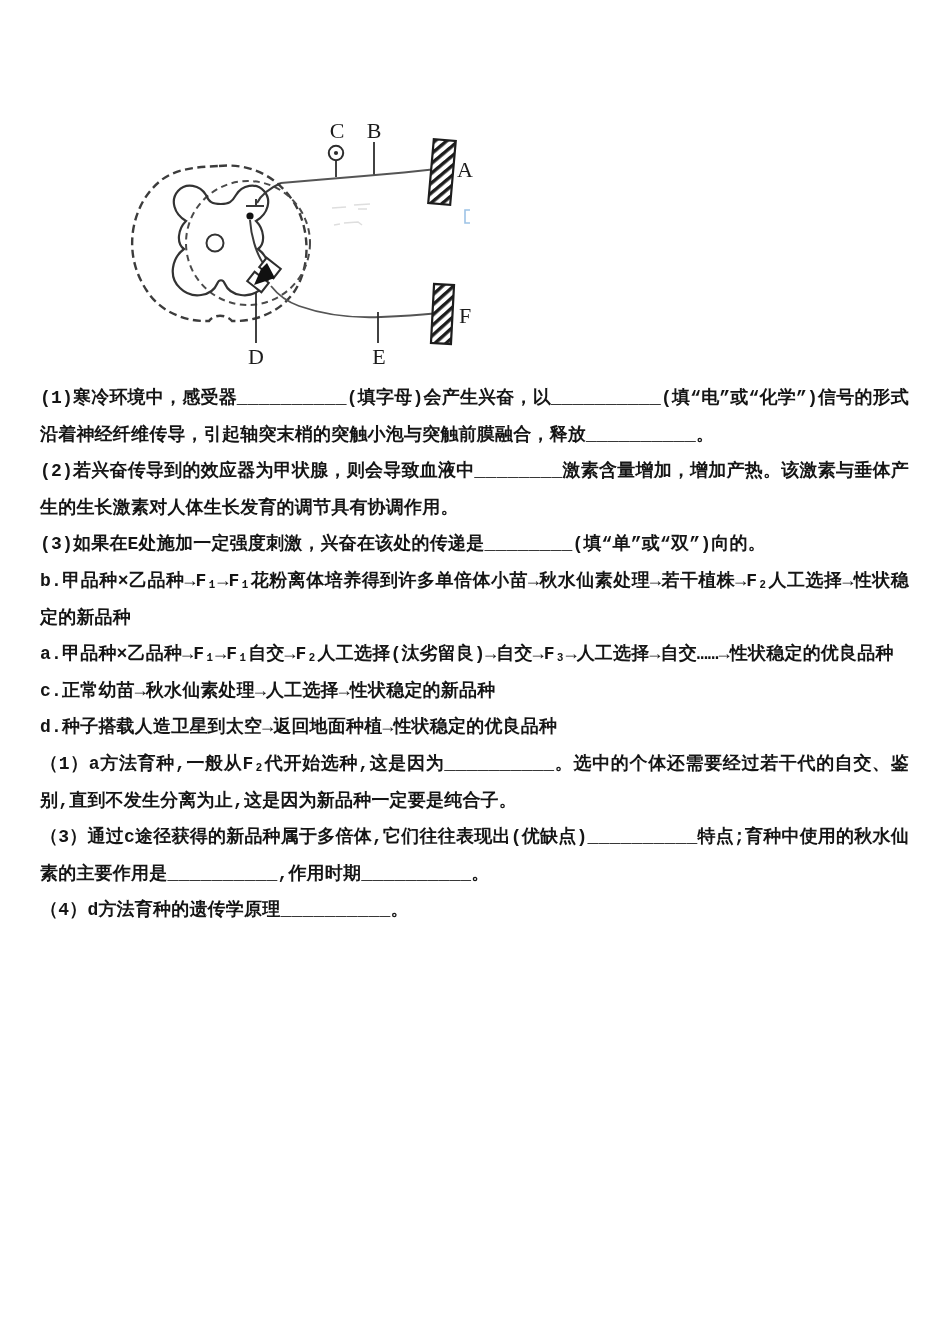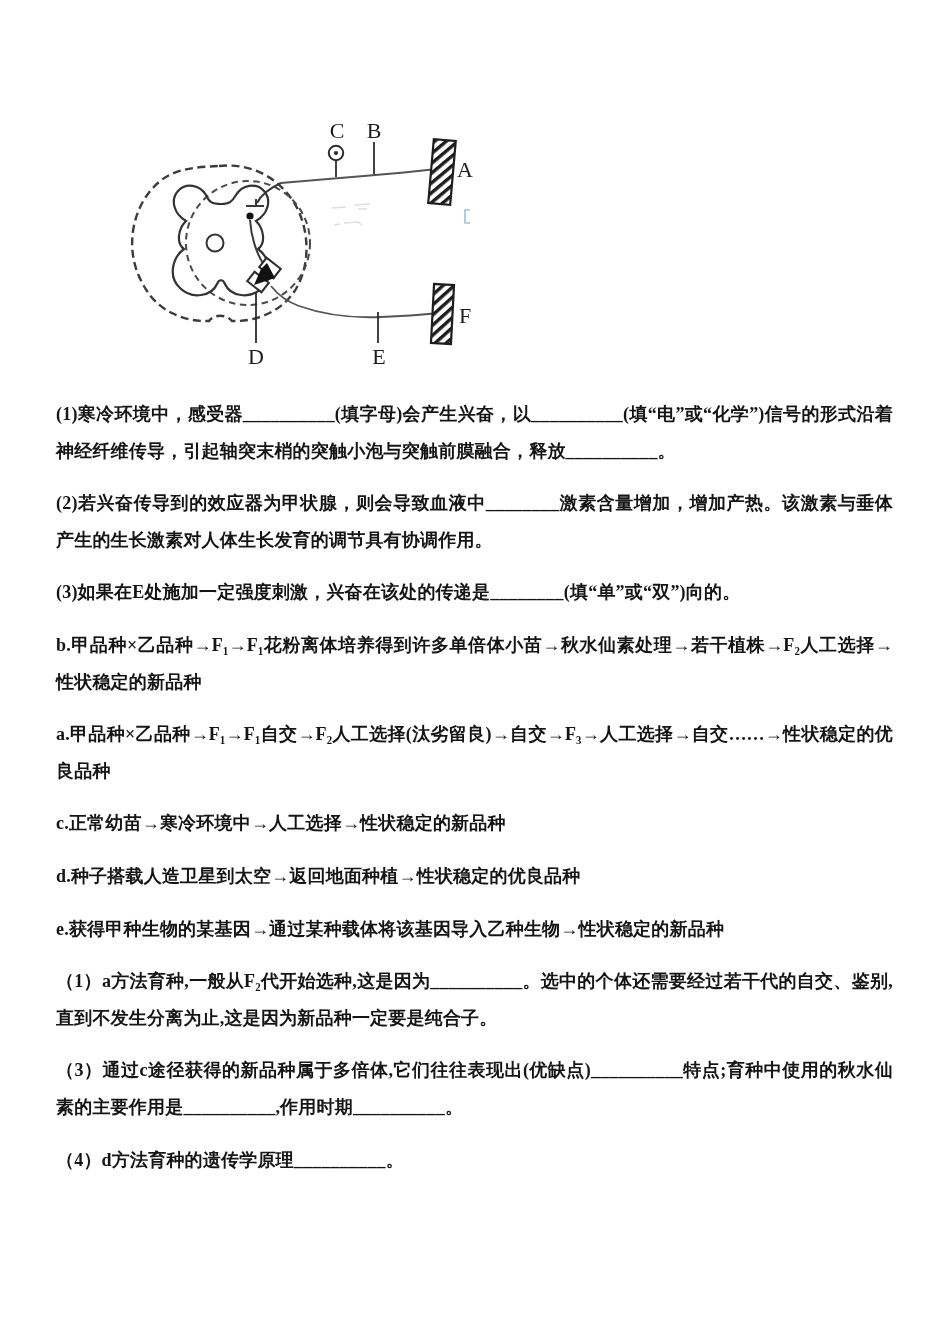--- a/index.html
+++ b/index.html
@@ -10,22 +10,22 @@
   .page{position:absolute;inset:0;background:#fff;}
   .figure-wrap{position:absolute;left:118px;top:96px;width:362px;height:284px;}
   .figure-wrap svg{display:block;width:100%;height:100%;}
   .fig-label{
     font-family:"Liberation Serif",serif;font-size:22px;fill:#1c1c1c;font-weight:400;
   }
   .doc{
     position:absolute;left:40px;top:380px;width:869px;
   }
   .doc p{
-    margin:16px;padding:0;
-    font-family:Liberation Serif, serif;
+    margin:0;padding:0;
+    font-family:Liberation Mono, monospace;
     font-size:18px;line-height:36.6px;font-weight:700;
     color:#151515;text-align:justify;
     letter-spacing:0.2px;
   }
 </style>
 </head>
 <body>
 
 <div class="page">
 
@@ -119,21 +119,20 @@
       <text class="fig-label" x="341" y="227">F</text>
     </svg>
   </div>
 
   <div class="doc">
     <p>(1)寒冷环境中，感受器__________(填字母)会产生兴奋，以__________(填“电”或“化学”)信号的形式沿着神经纤维传导，引起轴突末梢的突触小泡与突触前膜融合，释放__________。</p>
     <p>(2)若兴奋传导到的效应器为甲状腺，则会导致血液中________激素含量增加，增加产热。该激素与垂体产生的生长激素对人体生长发育的调节具有协调作用。</p>
     <p>(3)如果在E处施加一定强度刺激，兴奋在该处的传递是________(填“单”或“双”)向的。</p>
     <p>b.甲品种×乙品种→F₁→F₁花粉离体培养得到许多单倍体小苗→秋水仙素处理→若干植株→F₂人工选择→性状稳定的新品种</p>
     <p>a.甲品种×乙品种→F₁→F₁自交→F₂人工选择(汰劣留良)→自交→F₃→人工选择→自交……→性状稳定的优良品种</p>
-    <p>c.正常幼苗→寒冷环境中→人工选择→性状稳定的新品种</p>
+    <p>c.正常幼苗→秋水仙素处理→人工选择→性状稳定的新品种</p>
     <p>d.种子搭载人造卫星到太空→返回地面种植→性状稳定的优良品种</p>
-    <p>e.获得甲种生物的某基因→通过某种载体将该基因导入乙种生物→性状稳定的新品种</p>
     <p>（1）a方法育种,一般从F₂代开始选种,这是因为__________。选中的个体还需要经过若干代的自交、鉴别,直到不发生分离为止,这是因为新品种一定要是纯合子。</p>
     <p>（3）通过c途径获得的新品种属于多倍体,它们往往表现出(优缺点)__________特点;育种中使用的秋水仙素的主要作用是__________,作用时期__________。</p>
     <p>（4）d方法育种的遗传学原理__________。</p>
   </div>
 
 </div>
 
 </body></html>

